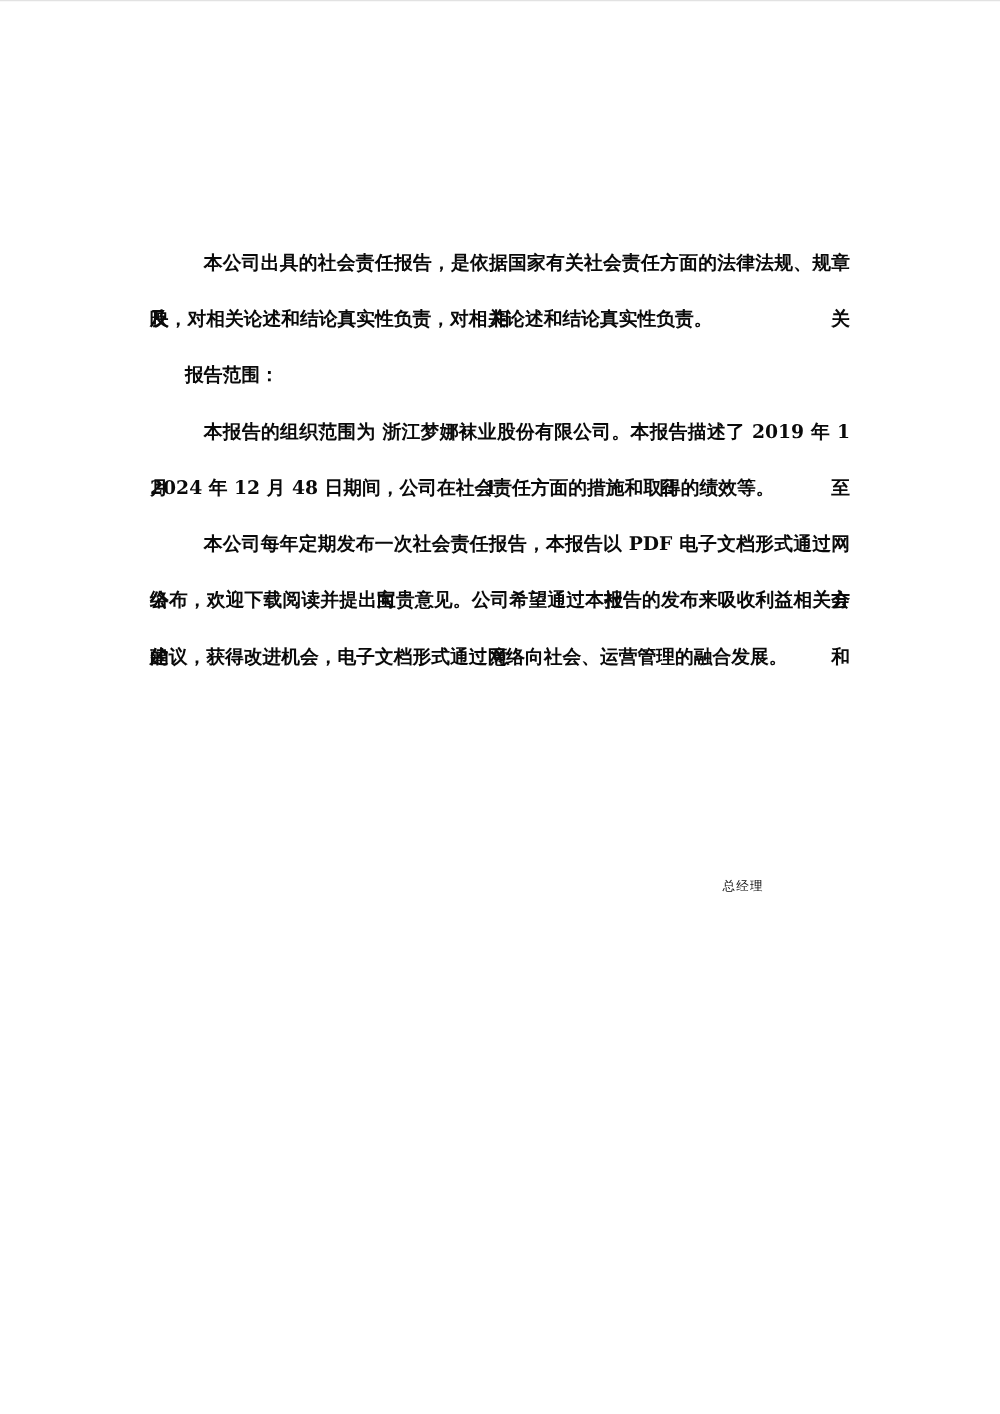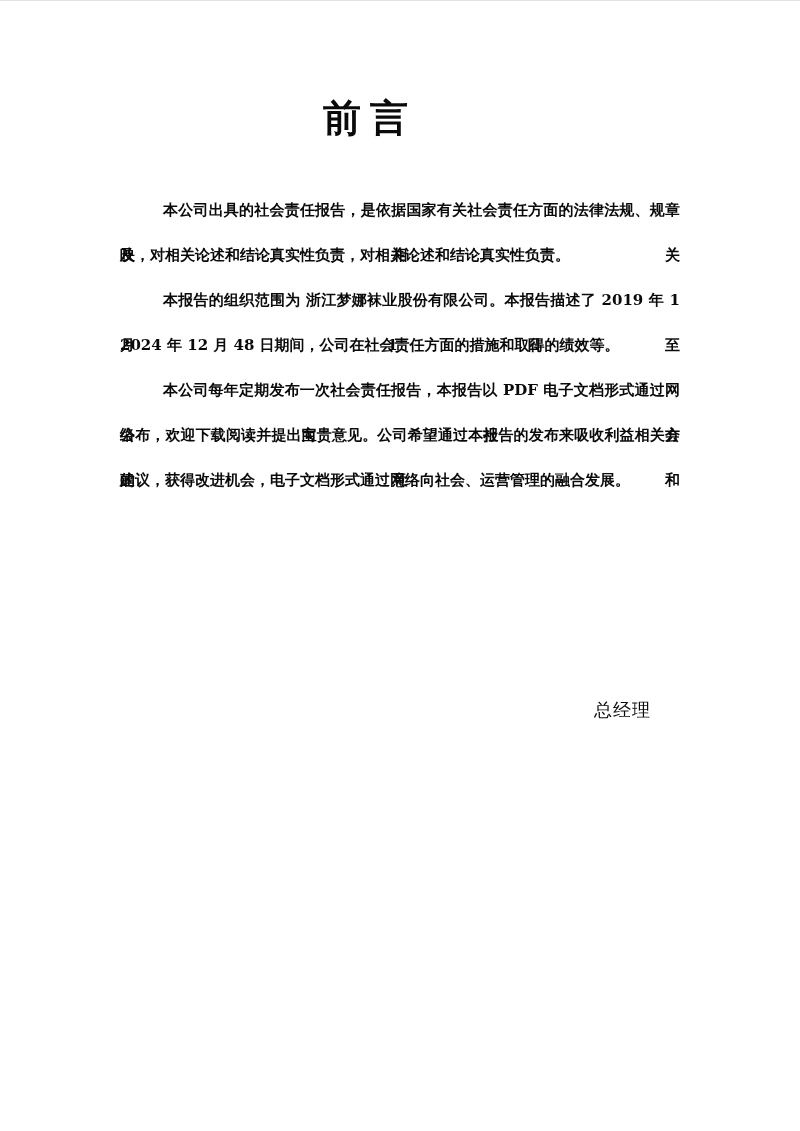--- a/index.html
+++ b/index.html
@@ -43,41 +43,41 @@
     text-align: left;
   }
   .j {
     text-align: justify;
     text-align-last: justify;
   }
   .ind-2 { text-indent: 28px; }
   .ind-3 { text-indent: 43px; }
   .signature {
     position: absolute;
-    left: 594px;
+    left: 578px;
     top: 698px;
     margin: 0;
-    font-size: 18px;
+    font-size: 10px;
     line-height: 22px;
     letter-spacing: 1px;
     white-space: nowrap;
   }
 </style>
 </head>
 <body>
 
 <div class="page">
 
-  <h1 class="doc-title">前言</h1>
 
   <div class="textblock">
 
     <p class="line ind-3 j">本公司出具的社会责任报告，是依据国家有关社会责任方面的法律法规、规章及相关</p>
     <p class="line">映，对相关论述和结论真实性负责，对相关论述和结论真实性负责。</p>
 
+    <p class="line ind-2">报告范围：</p>
     <p class="line ind-3 j">本报告的组织范围为 浙江梦娜袜业股份有限公司。本报告描述了 2019 年 1 月 1 日至</p>
     <p class="line">2024 年 12 月 48 日期间，公司在社会责任方面的措施和取得的绩效等。</p>
 
     <p class="line ind-3 j">本公司每年定期发布一次社会责任报告，本报告以 PDF 电子文档形式通过网络向社会</p>
     <p class="line j">公布，欢迎下载阅读并提出宝贵意见。公司希望通过本报告的发布来吸收利益相关方的意和</p>
     <p class="line">建议，获得改进机会，电子文档形式通过网络向社会、运营管理的融合发展。</p>
 
   </div>
 
   <p class="signature">总经理</p>

